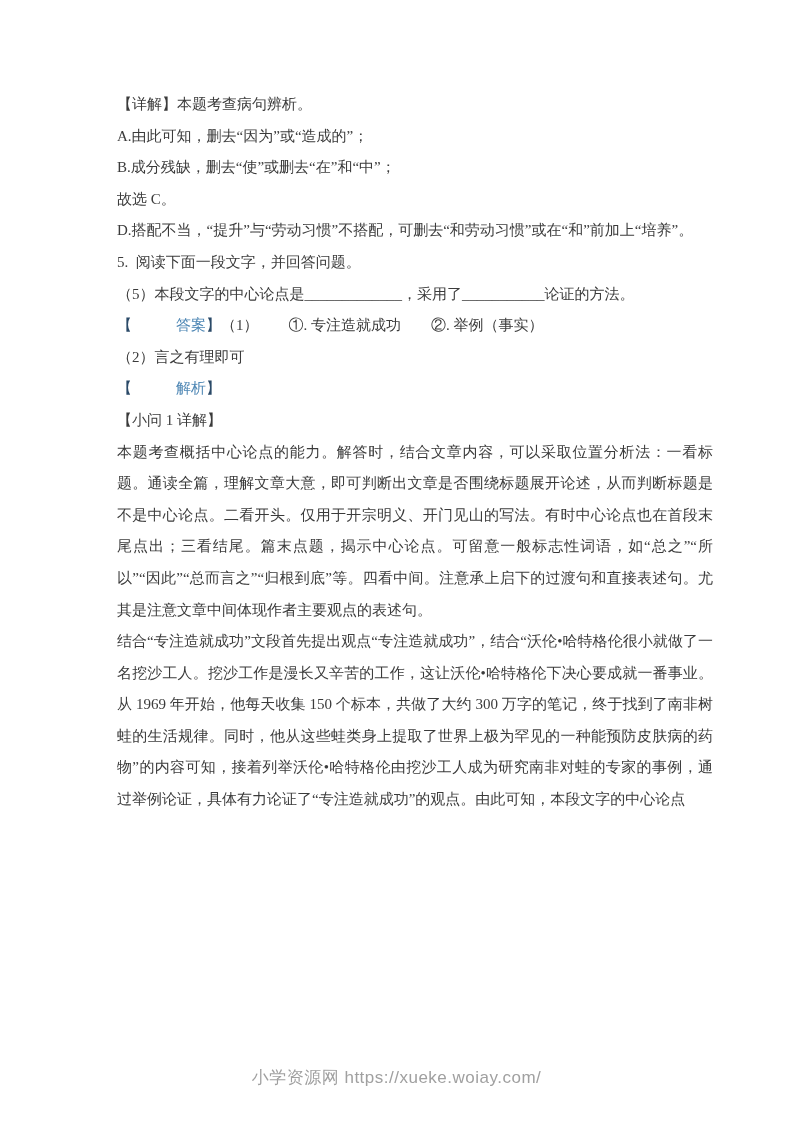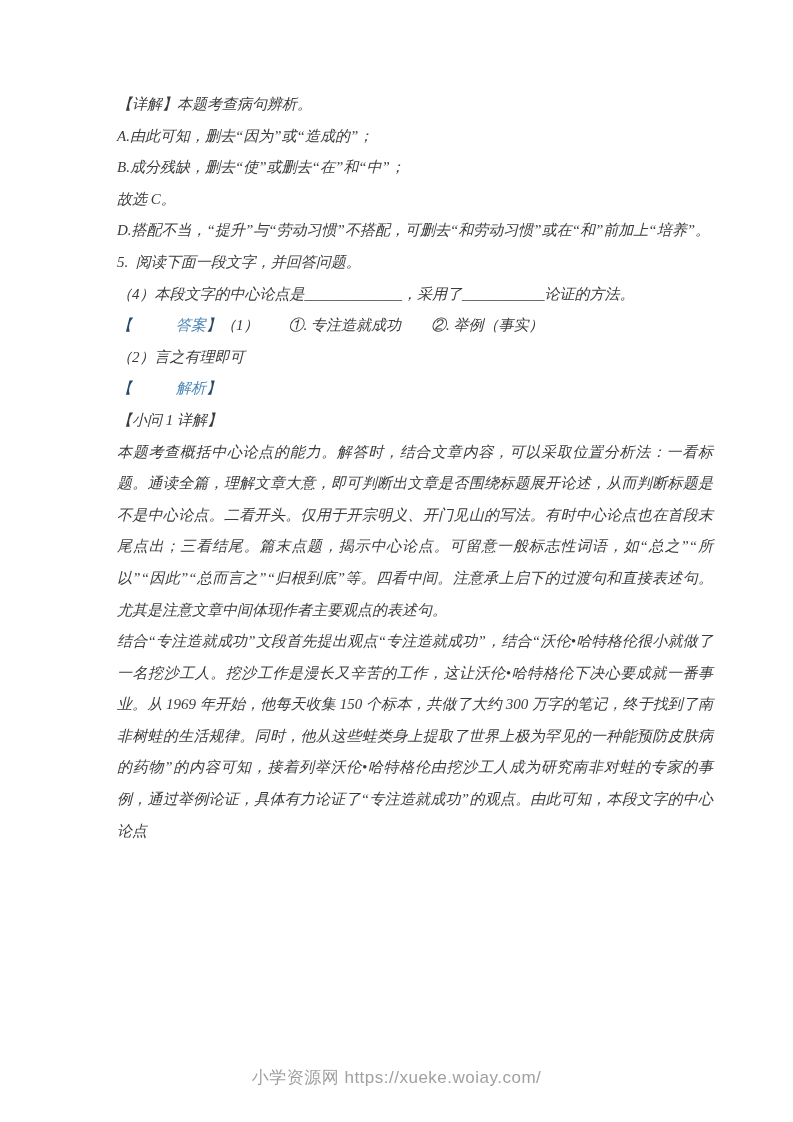--- a/index.html
+++ b/index.html
@@ -24,21 +24,20 @@
     top: 89px;
     width: 596px;
   }
   .para {
     margin: 0;
     font-size: 15px;
     line-height: 31.6px;
     color: var(--text, #3b3b3b);
     text-align: justify;
     word-break: break-all;
-    font-style: italic;
   }
   .para.indent {
     text-indent: 2em;
   }
   .run.bracket {
     color: var(--label-bracket, #2b4a68);
   }
   .run.label {
     color: var(--label-text, #4d86b4);
     margin-left: 44px;
@@ -59,21 +58,21 @@
 <body>
 
 <div class="page">
   <div class="doc">
       <p class="para"><span class="run">【详解】本题考查病句辨析。</span></p>
       <p class="para"><span class="run">A.由此可知，删去“因为”或“造成的”；</span></p>
       <p class="para"><span class="run">B.成分残缺，删去“使”或删去“在”和“中”；</span></p>
       <p class="para"><span class="run">故选 C。</span></p>
       <p class="para"><span class="run">D.搭配不当，“提升”与“劳动习惯”不搭配，可删去“和劳动习惯”或在“和”前加上“培养”。</span></p>
       <p class="para"><span class="run">5. 阅读下面一段文字，并回答问题。</span></p>
-      <p class="para"><span class="run">（4）本段文字的中心论点是_____________，采用了___________论证的方法。</span></p>
+      <p class="para"><span class="run">（5）本段文字的中心论点是_____________，采用了___________论证的方法。</span></p>
       <p class="para"><span class="run bracket">【</span><span class="run label">答案</span><span class="run bracket">】</span><span class="run">（1）　　①. 专注造就成功　　②. 举例（事实）</span></p>
       <p class="para"><span class="run">（2）言之有理即可</span></p>
       <p class="para"><span class="run bracket">【</span><span class="run label">解析</span><span class="run bracket">】</span></p>
       <p class="para"><span class="run">【小问 1 详解】</span></p>
       <p class="para"><span class="run">本题考查概括中心论点的能力。解答时，结合文章内容，可以采取位置分析法：一看标题。通读全篇，理解文章大意，即可判断出文章是否围绕标题展开论述，从而判断标题是不是中心论点。二看开头。仅用于开宗明义、开门见山的写法。有时中心论点也在首段末尾点出；三看结尾。篇末点题，揭示中心论点。可留意一般标志性词语，如“总之”“所以”“因此”“总而言之”“归根到底”等。四看中间。注意承上启下的过渡句和直接表述句。尤其是注意文章中间体现作者主要观点的表述句。</span></p>
       <p class="para"><span class="run">结合“专注造就成功”文段首先提出观点“专注造就成功”，结合“沃伦•哈特格伦很小就做了一名挖沙工人。挖沙工作是漫长又辛苦的工作，这让沃伦•哈特格伦下决心要成就一番事业。从 1969 年开始，他每天收集 150 个标本，共做了大约 300 万字的笔记，终于找到了南非树蛙的生活规律。同时，他从这些蛙类身上提取了世界上极为罕见的一种能预防皮肤病的药物”的内容可知，接着列举沃伦•哈特格伦由挖沙工人成为研究南非对蛙的专家的事例，通过举例论证，具体有力论证了“专注造就成功”的观点。由此可知，本段文字的中心论点</span></p>
     </div>
   <div class="footer">
     <span>小学资源网</span> 
     <span>https://xueke.woiay.com/</span>

